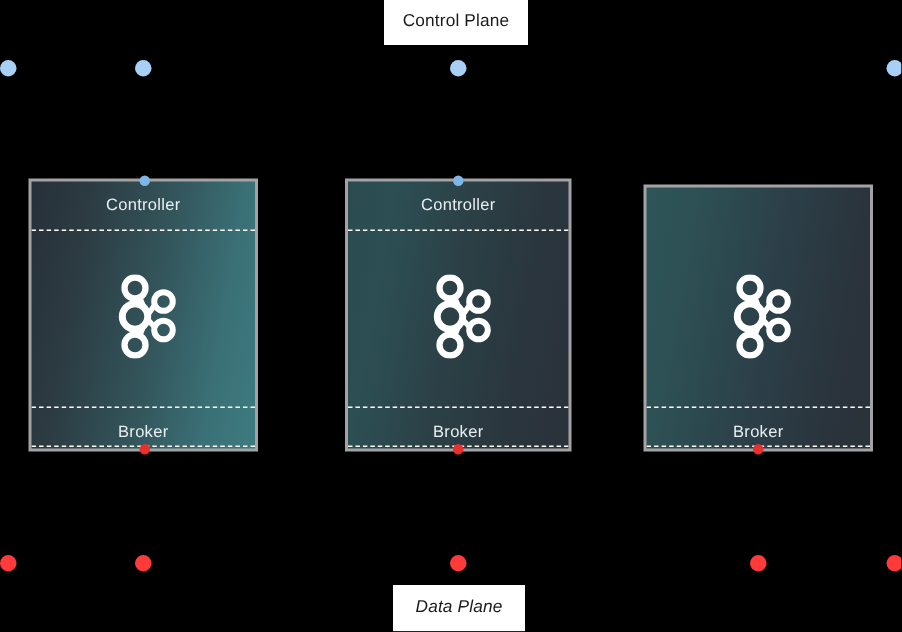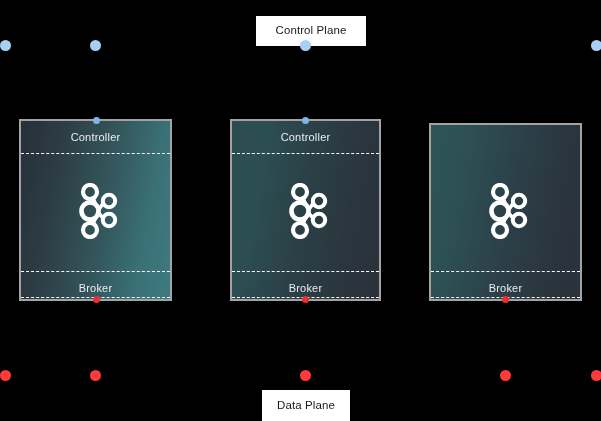--- a/index.html
+++ b/index.html
@@ -24,29 +24,30 @@
     font-size: 11.5px;
     line-height: 1;
     display: flex;
     align-items: center;
     justify-content: center;
     letter-spacing: 0.1px;
     white-space: nowrap;
   }
   #control-plane-label {
     left: 256px;
-    top: 16px;
-    width: 110px;
+    top: 0px;
+    width: 96px;
     height: 30px;
   }
   #data-plane-label {
     left: 262px;
     top: 390px;
     width: 88px;
     height: 31px;
+    font-style: italic;
   }
 
   
   .dot {
     position: absolute;
     border-radius: 50%;
   }
   .dot-blue {
     width: 11px;
     height: 11px;

